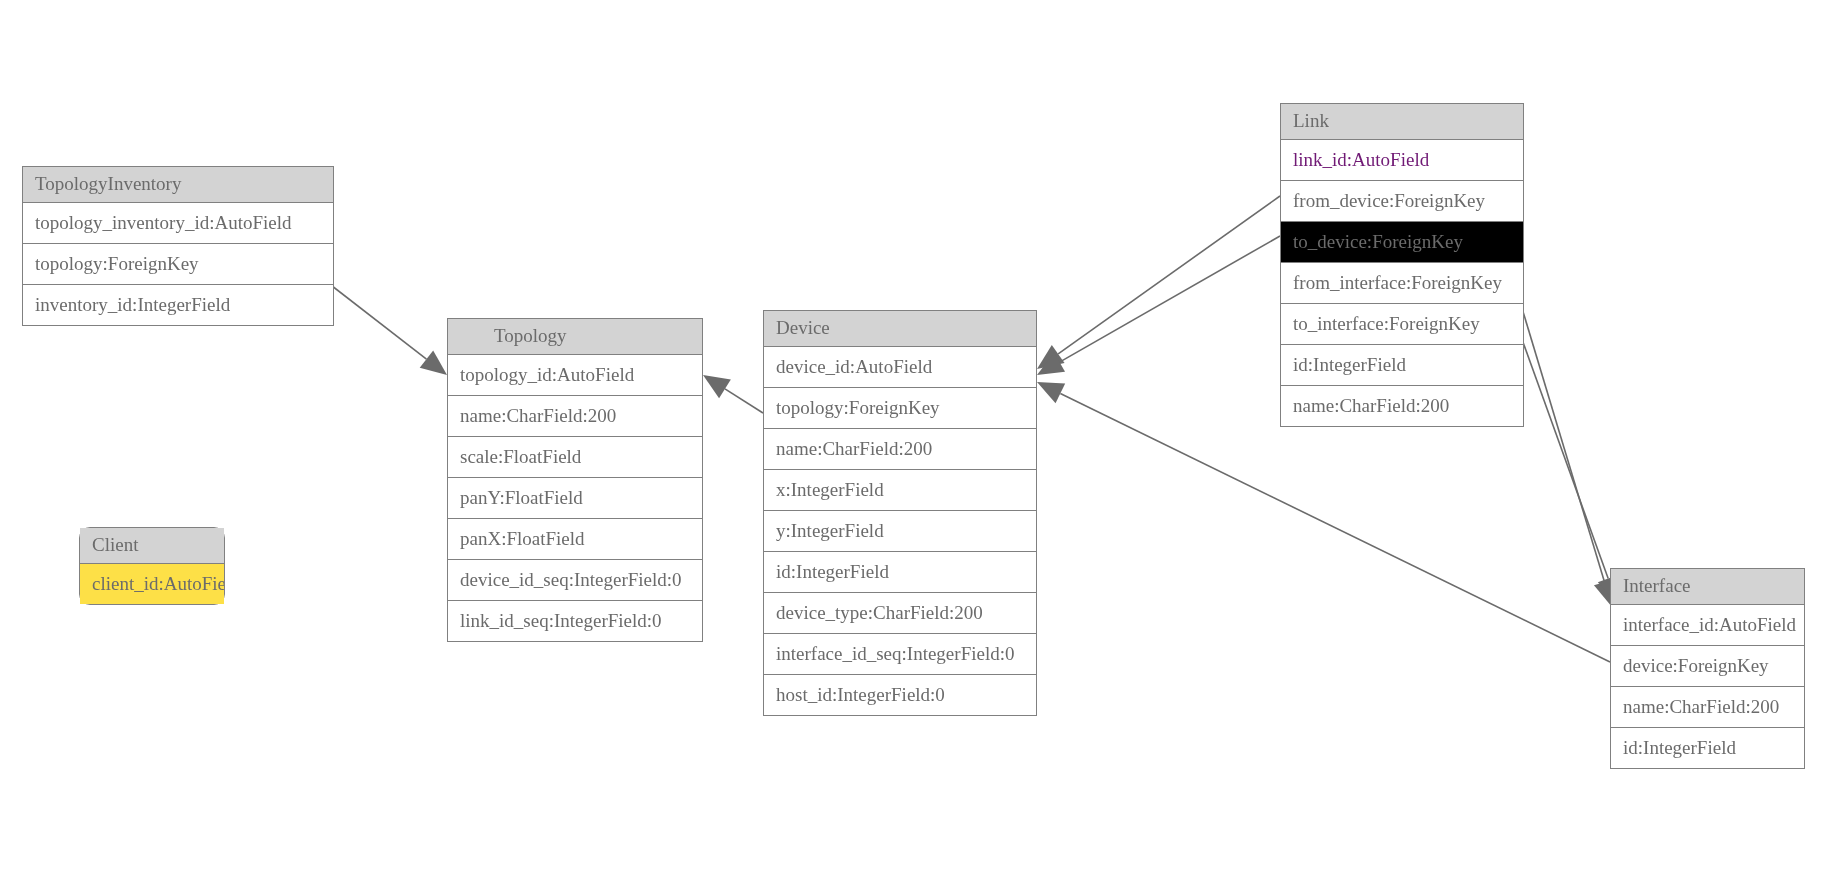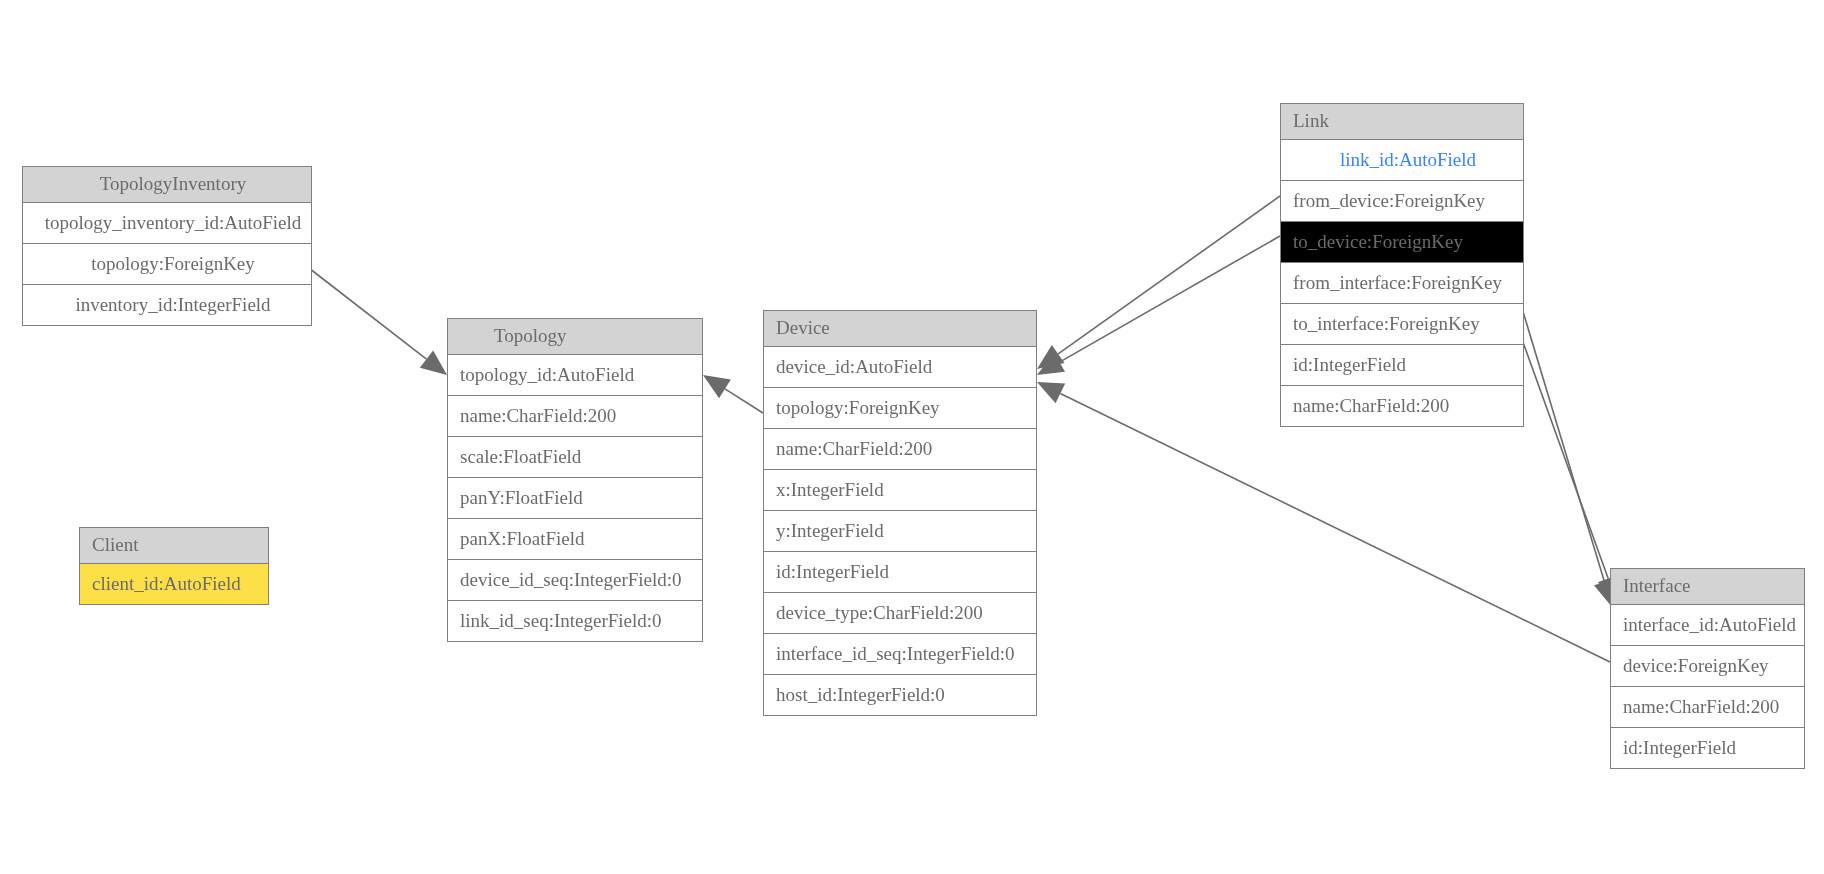--- a/index.html
+++ b/index.html
@@ -70,21 +70,21 @@
       </g>
       <g>
         <line x1="1515" y1="285" x2="1604.5005878873058" y2="582.1050443269329" stroke="#6b6b6b" stroke-width="1.6"></line>
         <polygon points="1612,607 1593.968106641008,585.2778725284574 1615.0330691336035,578.9322161254084" fill="#6b6b6b"></polygon>
       </g>
       <g>
         <line x1="1515" y1="320" x2="1608.1841127596208" y2="578.5402344213007" stroke="#6b6b6b" stroke-width="1.6"></line>
         <polygon points="1617,603 1597.8357503994018,582.2700328691535 1618.5324751198398,574.810435973448" fill="#6b6b6b"></polygon>
       </g>
     </svg>
-<div class="entity" style="left: 22px; top: 166px; width: 290px; border-color: rgb(128, 128, 128); text-align: center;">
+<div class="entity" style="left: 22px; top: 166px; width: 312px; border-color: rgb(128, 128, 128);">
       <div class="hdr" style="background: rgb(211, 211, 211); color: rgb(107, 107, 107); border-bottom-color: rgb(128, 128, 128);">TopologyInventory</div>
       <div class="row" style="color: rgb(107, 107, 107); border-bottom-color: rgb(128, 128, 128); background: rgb(255, 255, 255);">topology_inventory_id:AutoField</div>
       <div class="row" style="color: rgb(107, 107, 107); border-bottom-color: rgb(128, 128, 128); background: rgb(255, 255, 255);">topology:ForeignKey</div>
       <div class="row" style="color: rgb(107, 107, 107); border-bottom-color: rgb(128, 128, 128); background: rgb(255, 255, 255);">inventory_id:IntegerField</div>
     </div>
     <div class="entity" style="left: 447px; top: 318px; width: 256px; border-color: rgb(128, 128, 128);">
       <div class="hdr" style="background: rgb(211, 211, 211); color: rgb(107, 107, 107); border-bottom-color: rgb(128, 128, 128); padding-left: 46px;">Topology</div>
       <div class="row" style="color: rgb(107, 107, 107); border-bottom-color: rgb(128, 128, 128); background: rgb(255, 255, 255);">topology_id:AutoField</div>
       <div class="row" style="color: rgb(107, 107, 107); border-bottom-color: rgb(128, 128, 128); background: rgb(255, 255, 255);">name:CharField:200</div>
       <div class="row" style="color: rgb(107, 107, 107); border-bottom-color: rgb(128, 128, 128); background: rgb(255, 255, 255);">scale:FloatField</div>
@@ -98,27 +98,27 @@
       <div class="row" style="color: rgb(107, 107, 107); border-bottom-color: rgb(128, 128, 128); background: rgb(255, 255, 255);">device_id:AutoField</div>
       <div class="row" style="color: rgb(107, 107, 107); border-bottom-color: rgb(128, 128, 128); background: rgb(255, 255, 255);">topology:ForeignKey</div>
       <div class="row" style="color: rgb(107, 107, 107); border-bottom-color: rgb(128, 128, 128); background: rgb(255, 255, 255);">name:CharField:200</div>
       <div class="row" style="color: rgb(107, 107, 107); border-bottom-color: rgb(128, 128, 128); background: rgb(255, 255, 255);">x:IntegerField</div>
       <div class="row" style="color: rgb(107, 107, 107); border-bottom-color: rgb(128, 128, 128); background: rgb(255, 255, 255);">y:IntegerField</div>
       <div class="row" style="color: rgb(107, 107, 107); border-bottom-color: rgb(128, 128, 128); background: rgb(255, 255, 255);">id:IntegerField</div>
       <div class="row" style="color: rgb(107, 107, 107); border-bottom-color: rgb(128, 128, 128); background: rgb(255, 255, 255);">device_type:CharField:200</div>
       <div class="row" style="color: rgb(107, 107, 107); border-bottom-color: rgb(128, 128, 128); background: rgb(255, 255, 255);">interface_id_seq:IntegerField:0</div>
       <div class="row" style="color: rgb(107, 107, 107); border-bottom-color: rgb(128, 128, 128); background: rgb(255, 255, 255);">host_id:IntegerField:0</div>
     </div>
-    <div class="entity" style="left: 79px; top: 527px; width: 190px; border-color: rgb(128, 128, 128);">
+    <div class="entity" style="left: 79px; top: 527px; width: 146px; border-color: rgb(128, 128, 128); border-radius: 11px;">
       <div class="hdr" style="background: rgb(211, 211, 211); color: rgb(107, 107, 107); border-bottom-color: rgb(128, 128, 128);">Client</div>
       <div class="row" style="color: rgb(107, 107, 107); border-bottom-color: rgb(128, 128, 128); background: #fde047;">client_id:AutoField</div>
     </div>
     <div class="entity" style="left: 1280px; top: 103px; width: 244px; border-color: rgb(128, 128, 128);">
       <div class="hdr" style="background: rgb(211, 211, 211); color: rgb(107, 107, 107); border-bottom-color: rgb(128, 128, 128);">Link</div>
-      <div class="row" style="color: #3b82f6; border-bottom-color: rgb(128, 128, 128); background: rgb(255, 255, 255); text-align: center;">link_id:AutoField</div>
+      <div class="row" style="color: #701a75; border-bottom-color: rgb(128, 128, 128); background: rgb(255, 255, 255);">link_id:AutoField</div>
       <div class="row" style="color: rgb(107, 107, 107); border-bottom-color: rgb(128, 128, 128); background: rgb(255, 255, 255);">from_device:ForeignKey</div>
       <div class="row" style="color: rgb(107, 107, 107); border-bottom-color: rgb(128, 128, 128); background: #000000;">to_device:ForeignKey</div>
       <div class="row" style="color: rgb(107, 107, 107); border-bottom-color: rgb(128, 128, 128); background: rgb(255, 255, 255);">from_interface:ForeignKey</div>
       <div class="row" style="color: rgb(107, 107, 107); border-bottom-color: rgb(128, 128, 128); background: rgb(255, 255, 255);">to_interface:ForeignKey</div>
       <div class="row" style="color: rgb(107, 107, 107); border-bottom-color: rgb(128, 128, 128); background: rgb(255, 255, 255);">id:IntegerField</div>
       <div class="row" style="color: rgb(107, 107, 107); border-bottom-color: rgb(128, 128, 128); background: rgb(255, 255, 255);">name:CharField:200</div>
     </div>
     <div class="entity" style="left: 1610px; top: 568px; width: 195px; border-color: rgb(128, 128, 128);">
       <div class="hdr" style="background: rgb(211, 211, 211); color: rgb(107, 107, 107); border-bottom-color: rgb(128, 128, 128);">Interface</div>
       <div class="row" style="color: rgb(107, 107, 107); border-bottom-color: rgb(128, 128, 128); background: rgb(255, 255, 255);">interface_id:AutoField</div>

